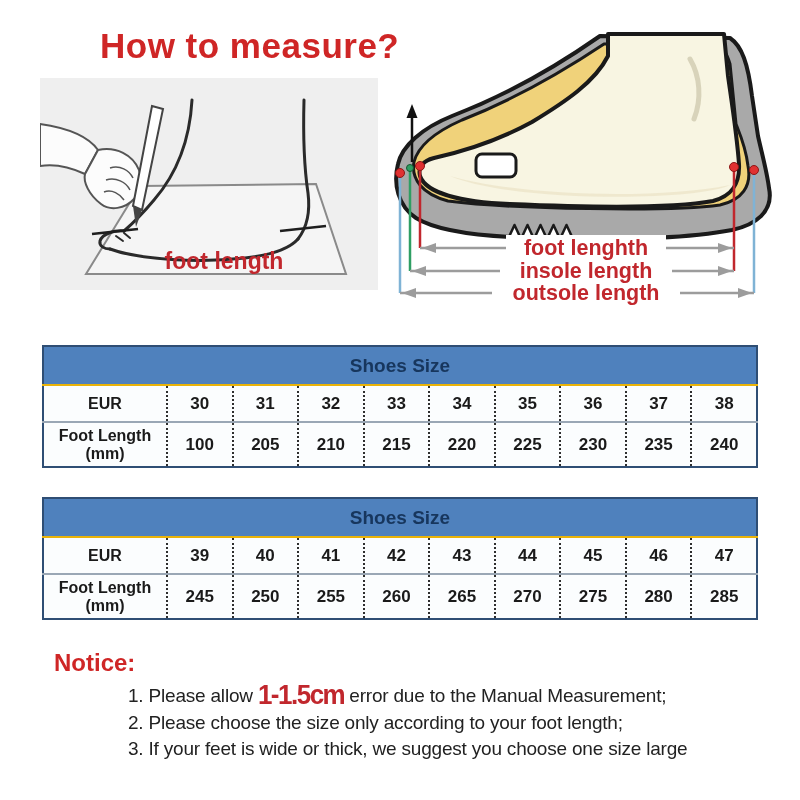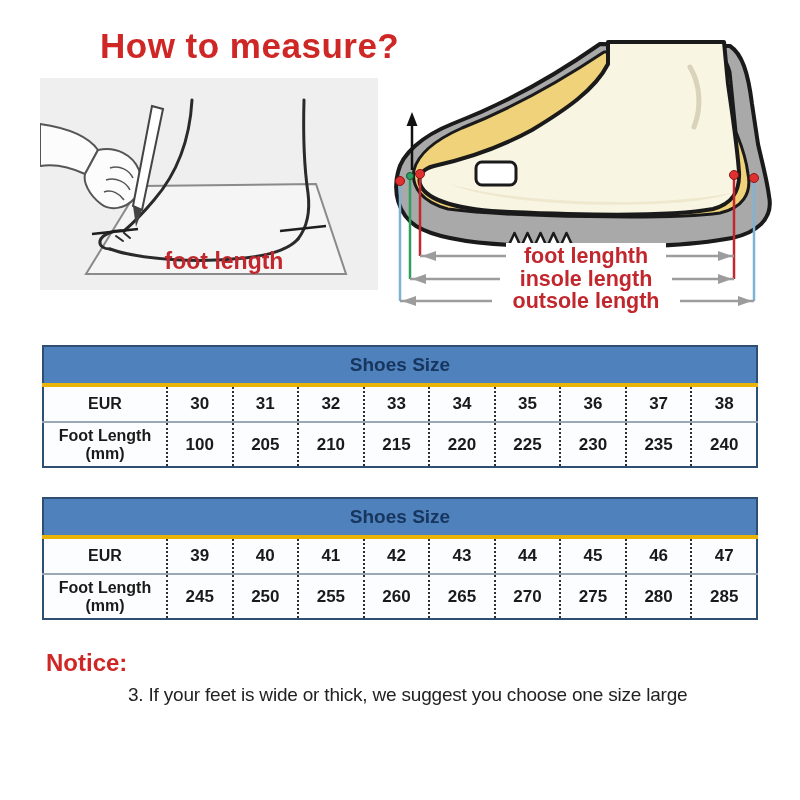--- a/index.html
+++ b/index.html
@@ -15,21 +15,21 @@
     position: absolute; left: 64px; top: 26px;
     font-size: 35px; font-weight: bold; color: #cf2626;
     letter-spacing: 0.5px;
     margin-left: 36px;
   }
   .measure-panel {
     position: absolute; left: 40px; top: 78px;
     width: 338px; height: 212px;
   }
   .shoe-panel {
-    position: absolute; left: 390px; top: 12px;
+    position: absolute; left: 390px; top: 4px;
     width: 410px; height: 302px;
   }
   .measure-panel svg, .shoe-panel svg { display: block; width: 100%; height: 100%; }
 
   .svg-red-label {
     fill: #c1272d; font-weight: bold;
     font-family: "Liberation Sans", sans-serif;
   }
 
   .size-table { position: absolute; left: 42px; width: 716px; }
@@ -37,34 +37,34 @@
   .size-table.t2 { top: 497px; }
   .size-table table {
     width: 716px; border-collapse: collapse; table-layout: fixed;
     border: 2px solid #2f4e74;
   }
   .size-table col.c0 { width: 124px; }
   .size-table th {
     background: #4f81bd; color: #17365d;
     font-size: 19px; font-weight: bold;
     height: 39px; text-align: center;
-    border-bottom: 4px solid #eab308;
+    border-bottom: 2px solid #eab308;
   }
   .size-table td {
     background: #fbfdfe; text-align: center; vertical-align: middle;
     font-weight: bold; font-size: 17px; height: 37px;
     border-left: 2px dotted #2e2e2e;
   }
   .size-table td:first-child { border-left: none; }
   .size-table tr.r2 td { border-top: 2px solid #9aa7b5; height: 45px; }
   .size-table .rowlab { font-size: 16px; line-height: 18px; }
   .size-table .rowlab .unit { display: block; font-size: 16px; }
 
   .notice-heading {
-    position: absolute; left: 46px; top: 649px;
+    position: absolute; left: 54px; top: 649px;
     font-size: 24px; font-weight: bold; color: #cf2626;
   }
   .notice-list {
     position: absolute; left: 128px; top: 682px;
     font-size: 19px; color: #222; line-height: 26.5px;
     letter-spacing: -0.2px;
   }
   .notice-line { white-space: nowrap; }
   .notice-highlight {
     color: #c1272d; font-weight: bold; font-size: 26px;
@@ -274,14 +274,16 @@
         <td>275</td>
         <td>280</td>
         <td>285</td>
       </tr>
     </tbody>
   </table>
 </div>
 
 <div class="notice-heading">Notice:</div>
 <div class="notice-list">
+  <div class="notice-line"><span>1. Please allow </span><span class="notice-highlight">1-1.5cm</span><span> error due to the Manual Measurement;</span></div>
+  <div class="notice-line">2. Please choose the size only according to your foot length;</div>
   <div class="notice-line">3. If your feet is wide or thick, we suggest you choose one size large</div>
 </div>
 
 </body></html>

